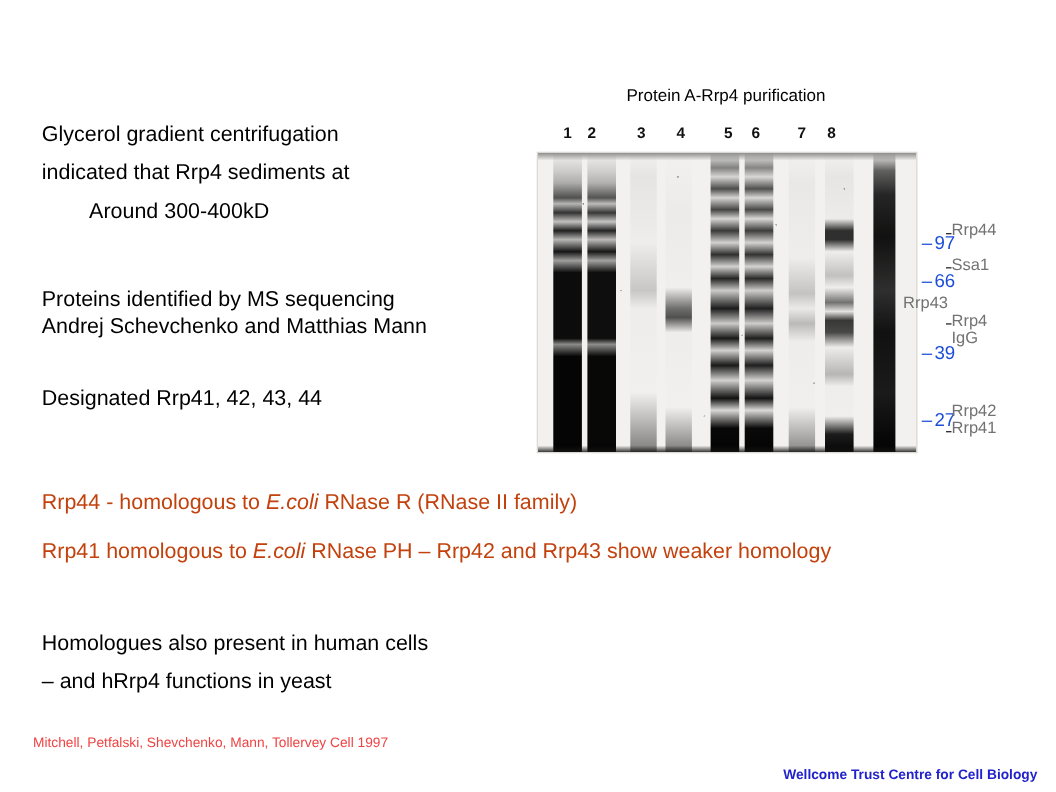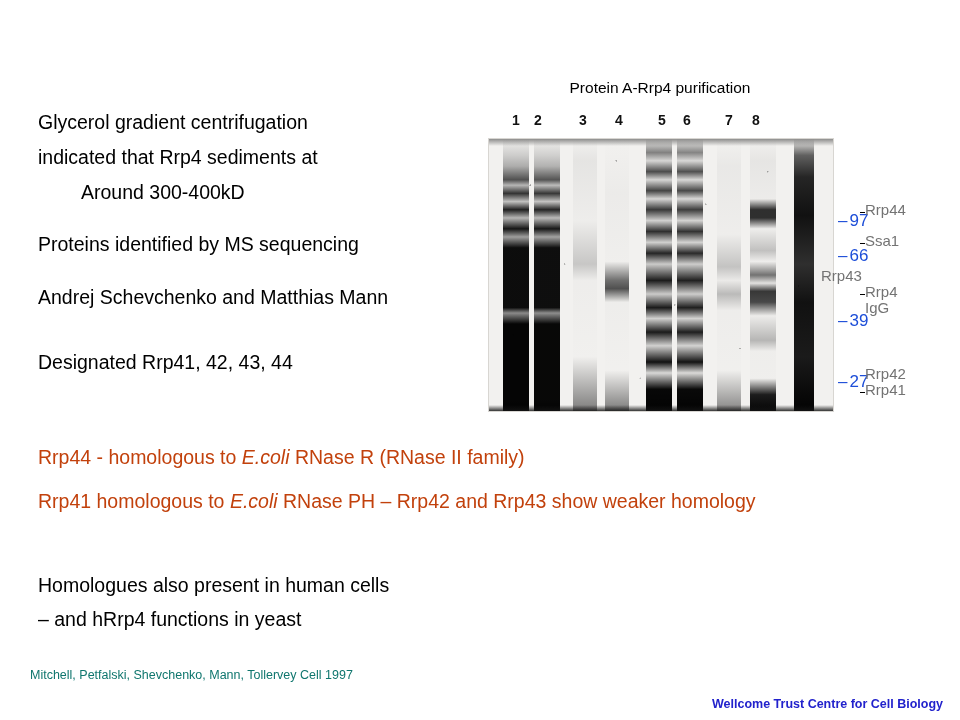--- a/index.html
+++ b/index.html
@@ -148,21 +148,21 @@
     background: #000;
   }
 
   
   #citation {
     position: absolute;
     left: 30px;
     top: 668px;
     font-size: 12.5px;
     white-space: nowrap;
-    color: #0f766e;
+    color: #ef4444;
   }
   #wtccb {
     position: absolute;
     left: 712px;
     top: 697px;
     font-size: 12.5px;
     font-weight: bold;
     white-space: nowrap;
     color: #2222cc;
   }
@@ -170,21 +170,21 @@
 </head>
 <body>
 
 <div id="slide">
 
 
   <div class="body-line" style="left:38px; top:110px;">Glycerol gradient centrifugation</div>
   <div class="body-line" style="left:38px; top:145px;">indicated that Rrp4 sediments at</div>
   <div class="body-line" style="left:38px; top:180px;margin-left:43px;">Around 300-400kD</div>
 
-  <div class="body-line" style="left:38px; top:232px;text-align:center;">Proteins identified by MS sequencing</div>
+  <div class="body-line" style="left:38px; top:260px;text-align:center;">Proteins identified by MS sequencing</div>
   <div class="body-line" style="left:38px; top:285px;">Andrej Schevchenko and Matthias Mann</div>
 
   <div class="body-line" style="left:38px; top:350px;">Designated Rrp41, 42, 43, 44</div>
 
   <div class="wide-line" style="left:38px; top:445px;">
     <span>Rrp44 - homologous to </span><span class="ital">E.coli</span><span> RNase R (RNase II family)</span>
   </div>
 
   <div class="wide-line" style="left:38px; top:489px;">
     <span>Rrp41 homologous to </span><span class="ital">E.coli</span><span> RNase PH – Rrp42 and Rrp43 show weaker homology</span>

